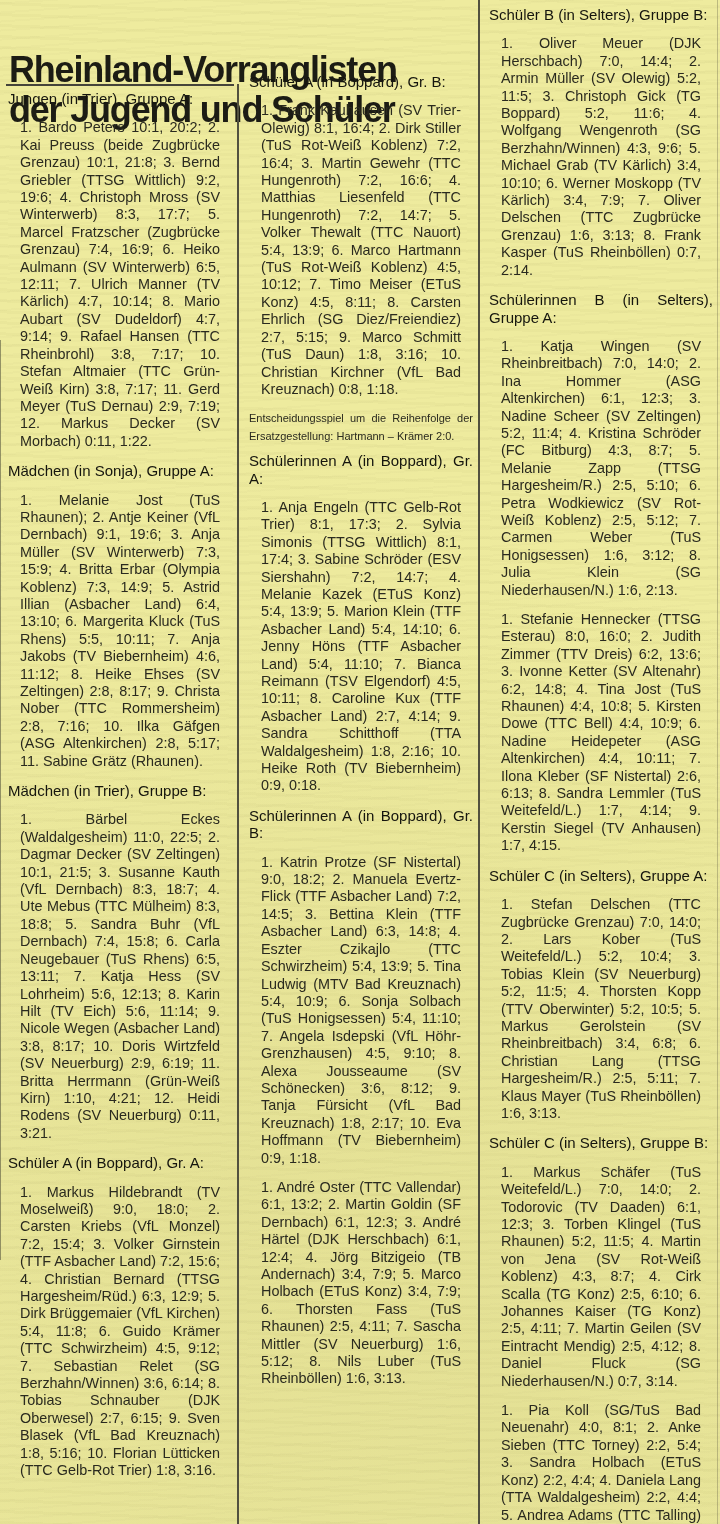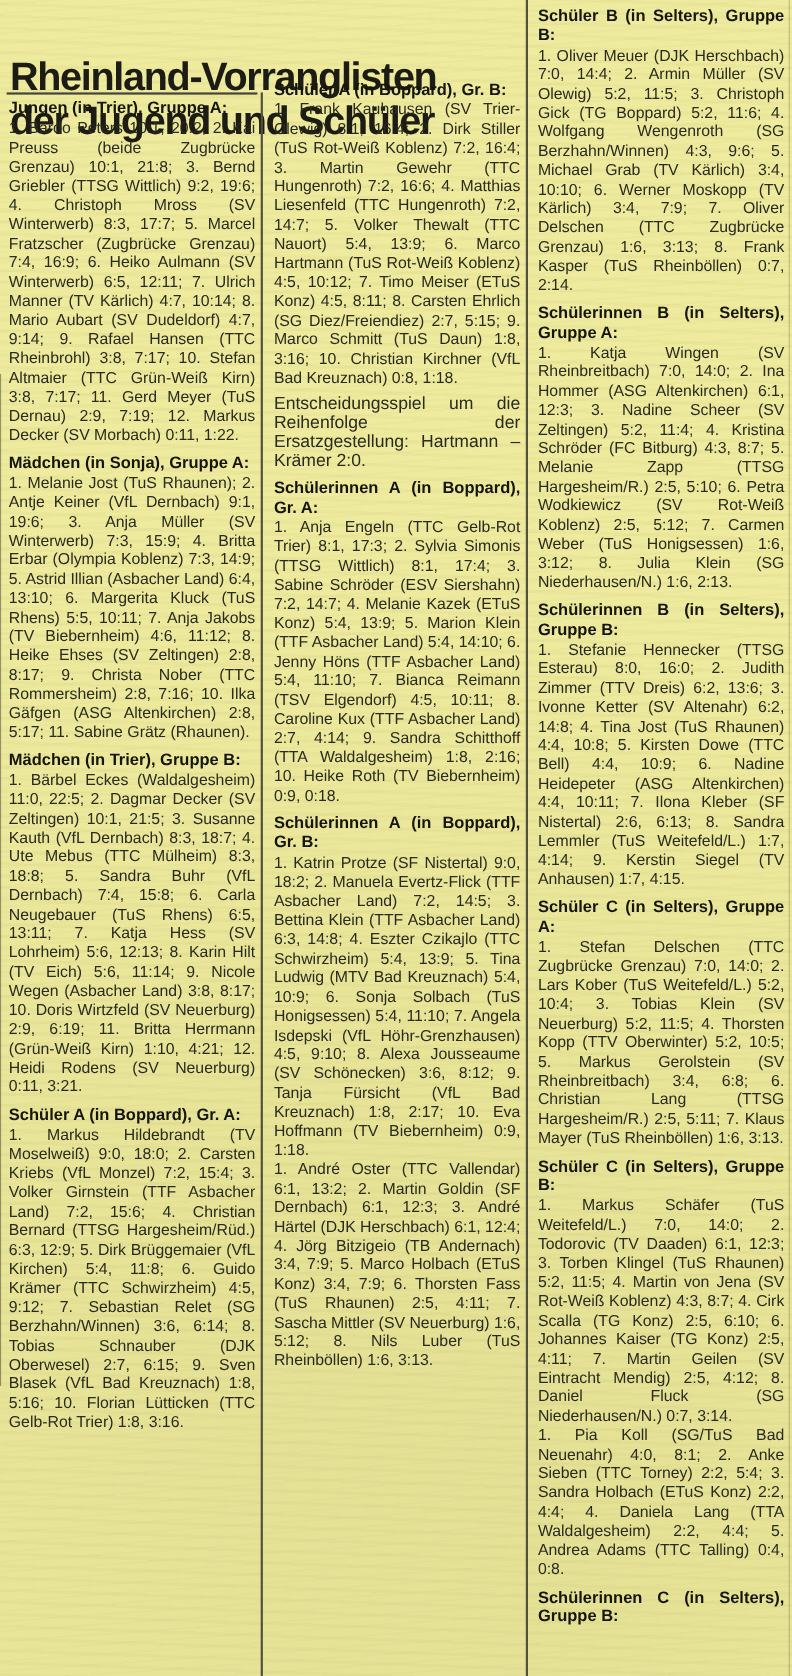--- a/index.html
+++ b/index.html
@@ -23,30 +23,30 @@
   .vrule{position:absolute;width:2px;background:#52513f;}
   .vrule.v1{left:237px;top:84px;height:1440px;}
   .vrule.v2{left:478px;top:0;height:1524px;}
   .edge-left{position:absolute;left:0;top:340px;width:1px;height:920px;background:rgba(75,74,55,0.55);}
   .edge-right{position:absolute;left:717px;top:0;width:1px;height:1524px;background:rgba(75,74,55,0.30);}
   .col{position:absolute;width:224px;color:#2b2b20;}
   .col.c1{left:8px;top:90px;}
   .col.c2{left:249px;top:73px;}
   .col.c3{left:489px;top:6px;}
   .sec-heading{
-    font-size:15px;line-height:17.4px;font-weight:bold;color:#15150e;
+    font-size:15px;line-height:17.4px;font-weight:normal;color:#15150e;
     margin:7px 0 2px;text-align:justify;
   }
   .section:first-child .sec-heading{margin-top:0;}
   .sec-body{
-    font-size:14.4px;line-height:17.4px;margin:0;
+    font-size:14.4px;line-height:17.4px;margin:12px;
     text-align:justify;hyphens:auto;-webkit-hyphens:auto;color:#2a2a1f;
   }
   .sec-note{
-    font-size:16px;line-height:17.4px;margin:5px 0 0;
+    font-size:11px;line-height:17.4px;margin:5px 0 0;
     text-align:justify;hyphens:auto;color:#2a2a1f;
   }
 </style>
 </head>
 <body>
 
 <div class="page">
 
   <div class="headline">
     <div class="hl-line">Rheinland-Vorranglisten</div>
@@ -100,21 +100,20 @@
   <div class="col c3">
     <div class="section">
       <h2 class="sec-heading">Schüler B (in Selters), Gruppe B:</h2>
       <p class="sec-body">1. Oliver Meuer (DJK Herschbach) 7:0, 14:4; 2. Armin Müller (SV Olewig) 5:2, 11:5; 3. Christoph Gick (TG Boppard) 5:2, 11:6; 4. Wolfgang Wengenroth (SG Berzhahn/Winnen) 4:3, 9:6; 5. Michael Grab (TV Kärlich) 3:4, 10:10; 6. Werner Moskopp (TV Kärlich) 3:4, 7:9; 7. Oliver Delschen (TTC Zugbrücke Grenzau) 1:6, 3:13; 8. Frank Kasper (TuS Rheinböllen) 0:7, 2:14.</p>
     </div>
     <div class="section">
       <h2 class="sec-heading">Schülerinnen B (in Selters), Gruppe A:</h2>
       <p class="sec-body">1. Katja Wingen (SV Rheinbreitbach) 7:0, 14:0; 2. Ina Hommer (ASG Altenkirchen) 6:1, 12:3; 3. Nadine Scheer (SV Zeltingen) 5:2, 11:4; 4. Kristina Schröder (FC Bitburg) 4:3, 8:7; 5. Melanie Zapp (TTSG Hargesheim/R.) 2:5, 5:10; 6. Petra Wodkiewicz (SV Rot-Weiß Koblenz) 2:5, 5:12; 7. Carmen Weber (TuS Honigsessen) 1:6, 3:12; 8. Julia Klein (SG Niederhausen/N.) 1:6, 2:13.</p>
     </div>
     <div class="section">
-      <h2 class="sec-heading">Schülerinnen B (in Selters), Gruppe B:</h2>
       <p class="sec-body">1. Stefanie Hennecker (TTSG Esterau) 8:0, 16:0; 2. Judith Zimmer (TTV Dreis) 6:2, 13:6; 3. Ivonne Ketter (SV Altenahr) 6:2, 14:8; 4. Tina Jost (TuS Rhaunen) 4:4, 10:8; 5. Kirsten Dowe (TTC Bell) 4:4, 10:9; 6. Nadine Heidepeter (ASG Altenkirchen) 4:4, 10:11; 7. Ilona Kleber (SF Nistertal) 2:6, 6:13; 8. Sandra Lemmler (TuS Weitefeld/L.) 1:7, 4:14; 9. Kerstin Siegel (TV Anhausen) 1:7, 4:15.</p>
     </div>
     <div class="section">
       <h2 class="sec-heading">Schüler C (in Selters), Gruppe A:</h2>
       <p class="sec-body">1. Stefan Delschen (TTC Zugbrücke Grenzau) 7:0, 14:0; 2. Lars Kober (TuS Weitefeld/L.) 5:2, 10:4; 3. Tobias Klein (SV Neuerburg) 5:2, 11:5; 4. Thorsten Kopp (TTV Oberwinter) 5:2, 10:5; 5. Markus Gerolstein (SV Rheinbreitbach) 3:4, 6:8; 6. Christian Lang (TTSG Hargesheim/R.) 2:5, 5:11; 7. Klaus Mayer (TuS Rheinböllen) 1:6, 3:13.</p>
     </div>
     <div class="section">
       <h2 class="sec-heading">Schüler C (in Selters), Gruppe B:</h2>
       <p class="sec-body">1. Markus Schäfer (TuS Weitefeld/L.) 7:0, 14:0; 2. Todorovic (TV Daaden) 6:1, 12:3; 3. Torben Klingel (TuS Rhaunen) 5:2, 11:5; 4. Martin von Jena (SV Rot-Weiß Koblenz) 4:3, 8:7; 4. Cirk Scalla (TG Konz) 2:5, 6:10; 6. Johannes Kaiser (TG Konz) 2:5, 4:11; 7. Martin Geilen (SV Eintracht Mendig) 2:5, 4:12; 8. Daniel Fluck (SG Niederhausen/N.) 0:7, 3:14.</p>
     </div>

